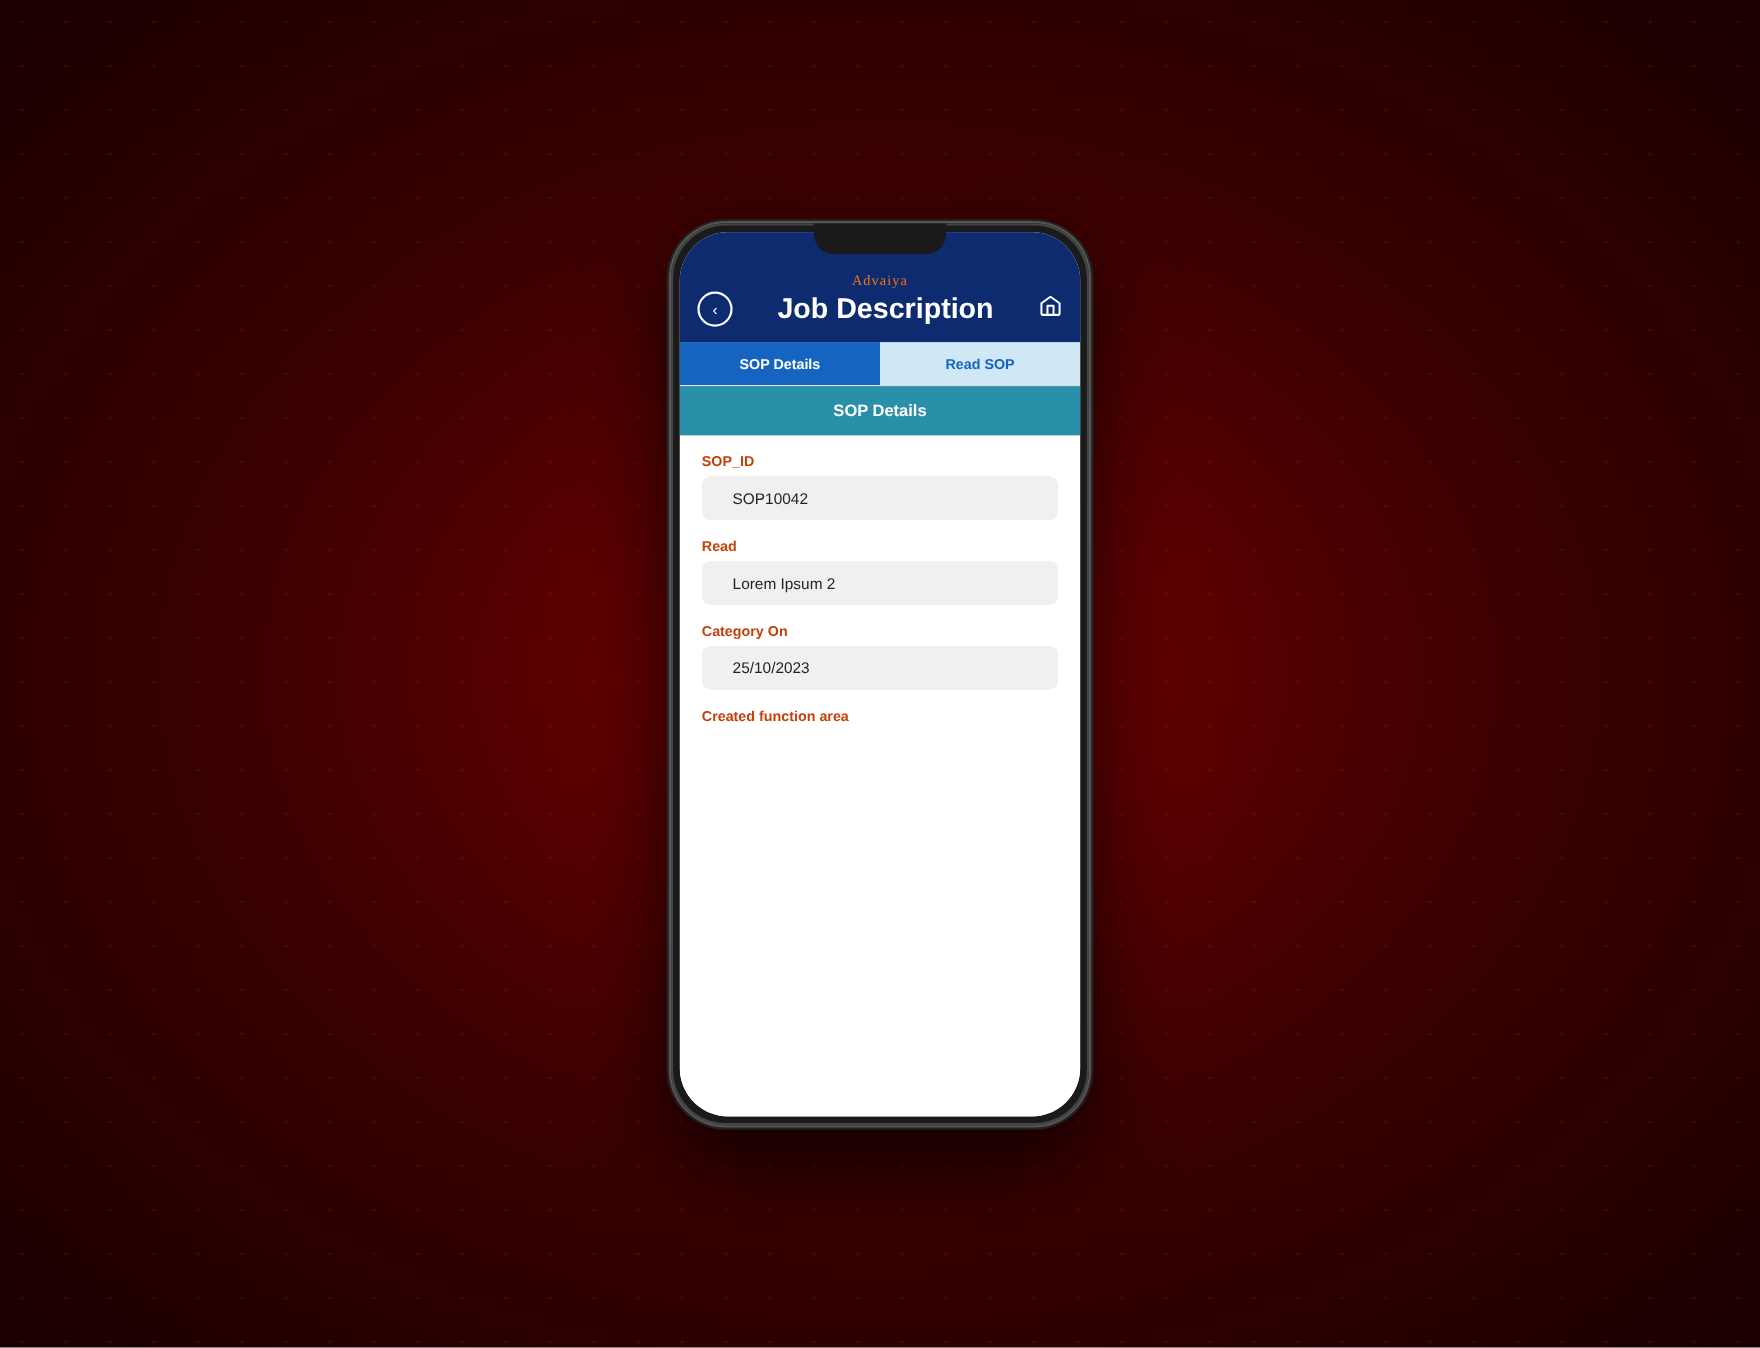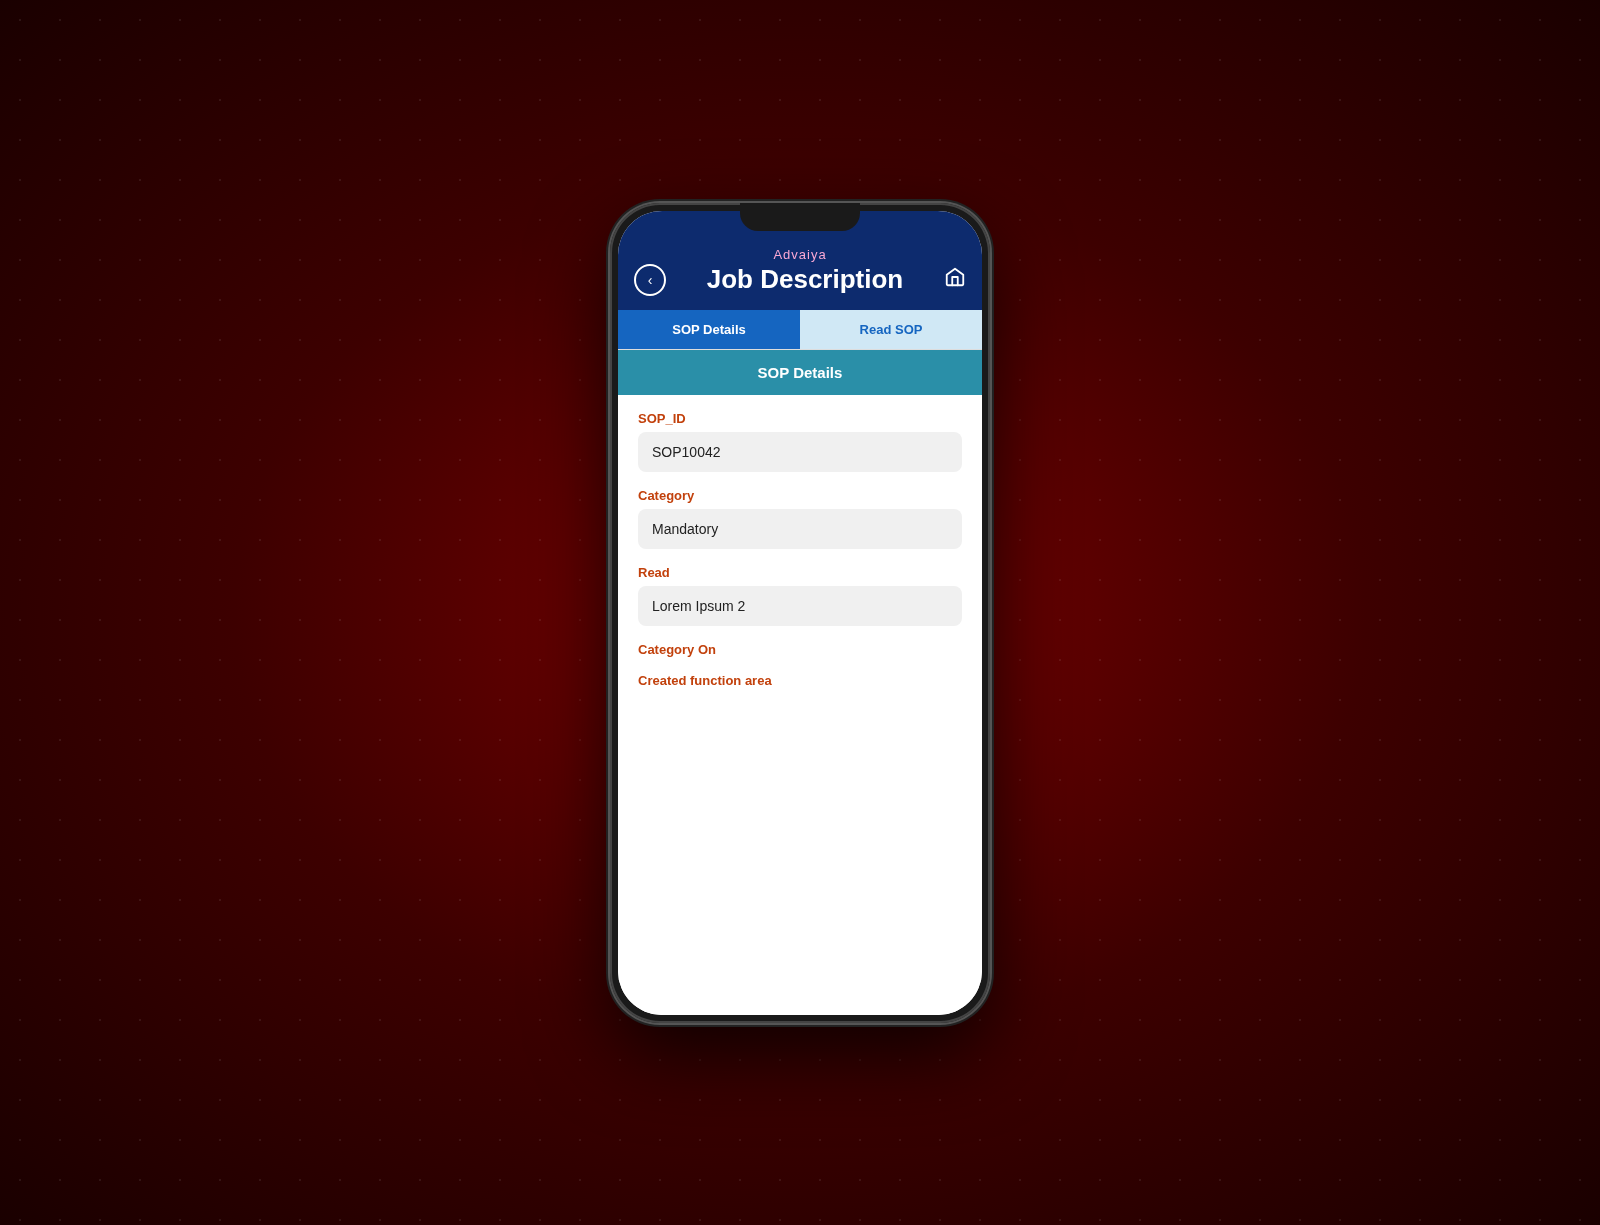--- a/index.html
+++ b/index.html
@@ -97,25 +97,26 @@
       background: #0d2b6e;
       padding: 36px 16px 14px;
       display: flex;
       flex-direction: column;
       align-items: center;
       position: relative;
       flex-shrink: 0;
     }
 
     .header-brand {
-      color: #f9a8d4;
+      color: #f97316;
       font-size: 13px;
       font-weight: 400;
       letter-spacing: 1px;
       margin-bottom: 2px;
+      font-family: Liberation Serif, serif;
     }
 
     .header-nav {
       display: flex;
       align-items: center;
       justify-content: space-between;
       width: 100%;
     }
 
     .back-btn {
@@ -198,21 +199,21 @@
     .field-label {
       color: #c2410c;
       font-size: 13px;
       font-weight: 600;
       margin-bottom: 6px;
     }
 
     .field-value {
       background: #f0f0f0;
       border-radius: 8px;
-      padding: 12px 14px;
+      padding: 12px 28px;
       font-size: 14px;
       color: #222;
       border: none;
       width: 100%;
     }
   </style>
 </head>
 <body>
 
 <div class="phone-frame">
@@ -244,32 +245,29 @@
 
     <div class="section-header">SOP Details</div>
 
     <div class="content">
 
       <div class="field-group">
         <div class="field-label">SOP_ID</div>
         <div class="field-value">SOP10042</div>
       </div>
 
-      <div class="field-group">
-        <div class="field-label">Category</div>
-        <div class="field-value">Mandatory</div>
-      </div>
 
       <div class="field-group">
         <div class="field-label">Read</div>
         <div class="field-value">Lorem Ipsum 2</div>
       </div>
 
       <div class="field-group">
         <div class="field-label">Category On</div>
+        <div class="field-value">25/10/2023</div>
       </div>
 
       <div class="field-group">
         <div class="field-label">Created function area</div>
       </div>
 
     </div>
   </div>
 </div>
 

